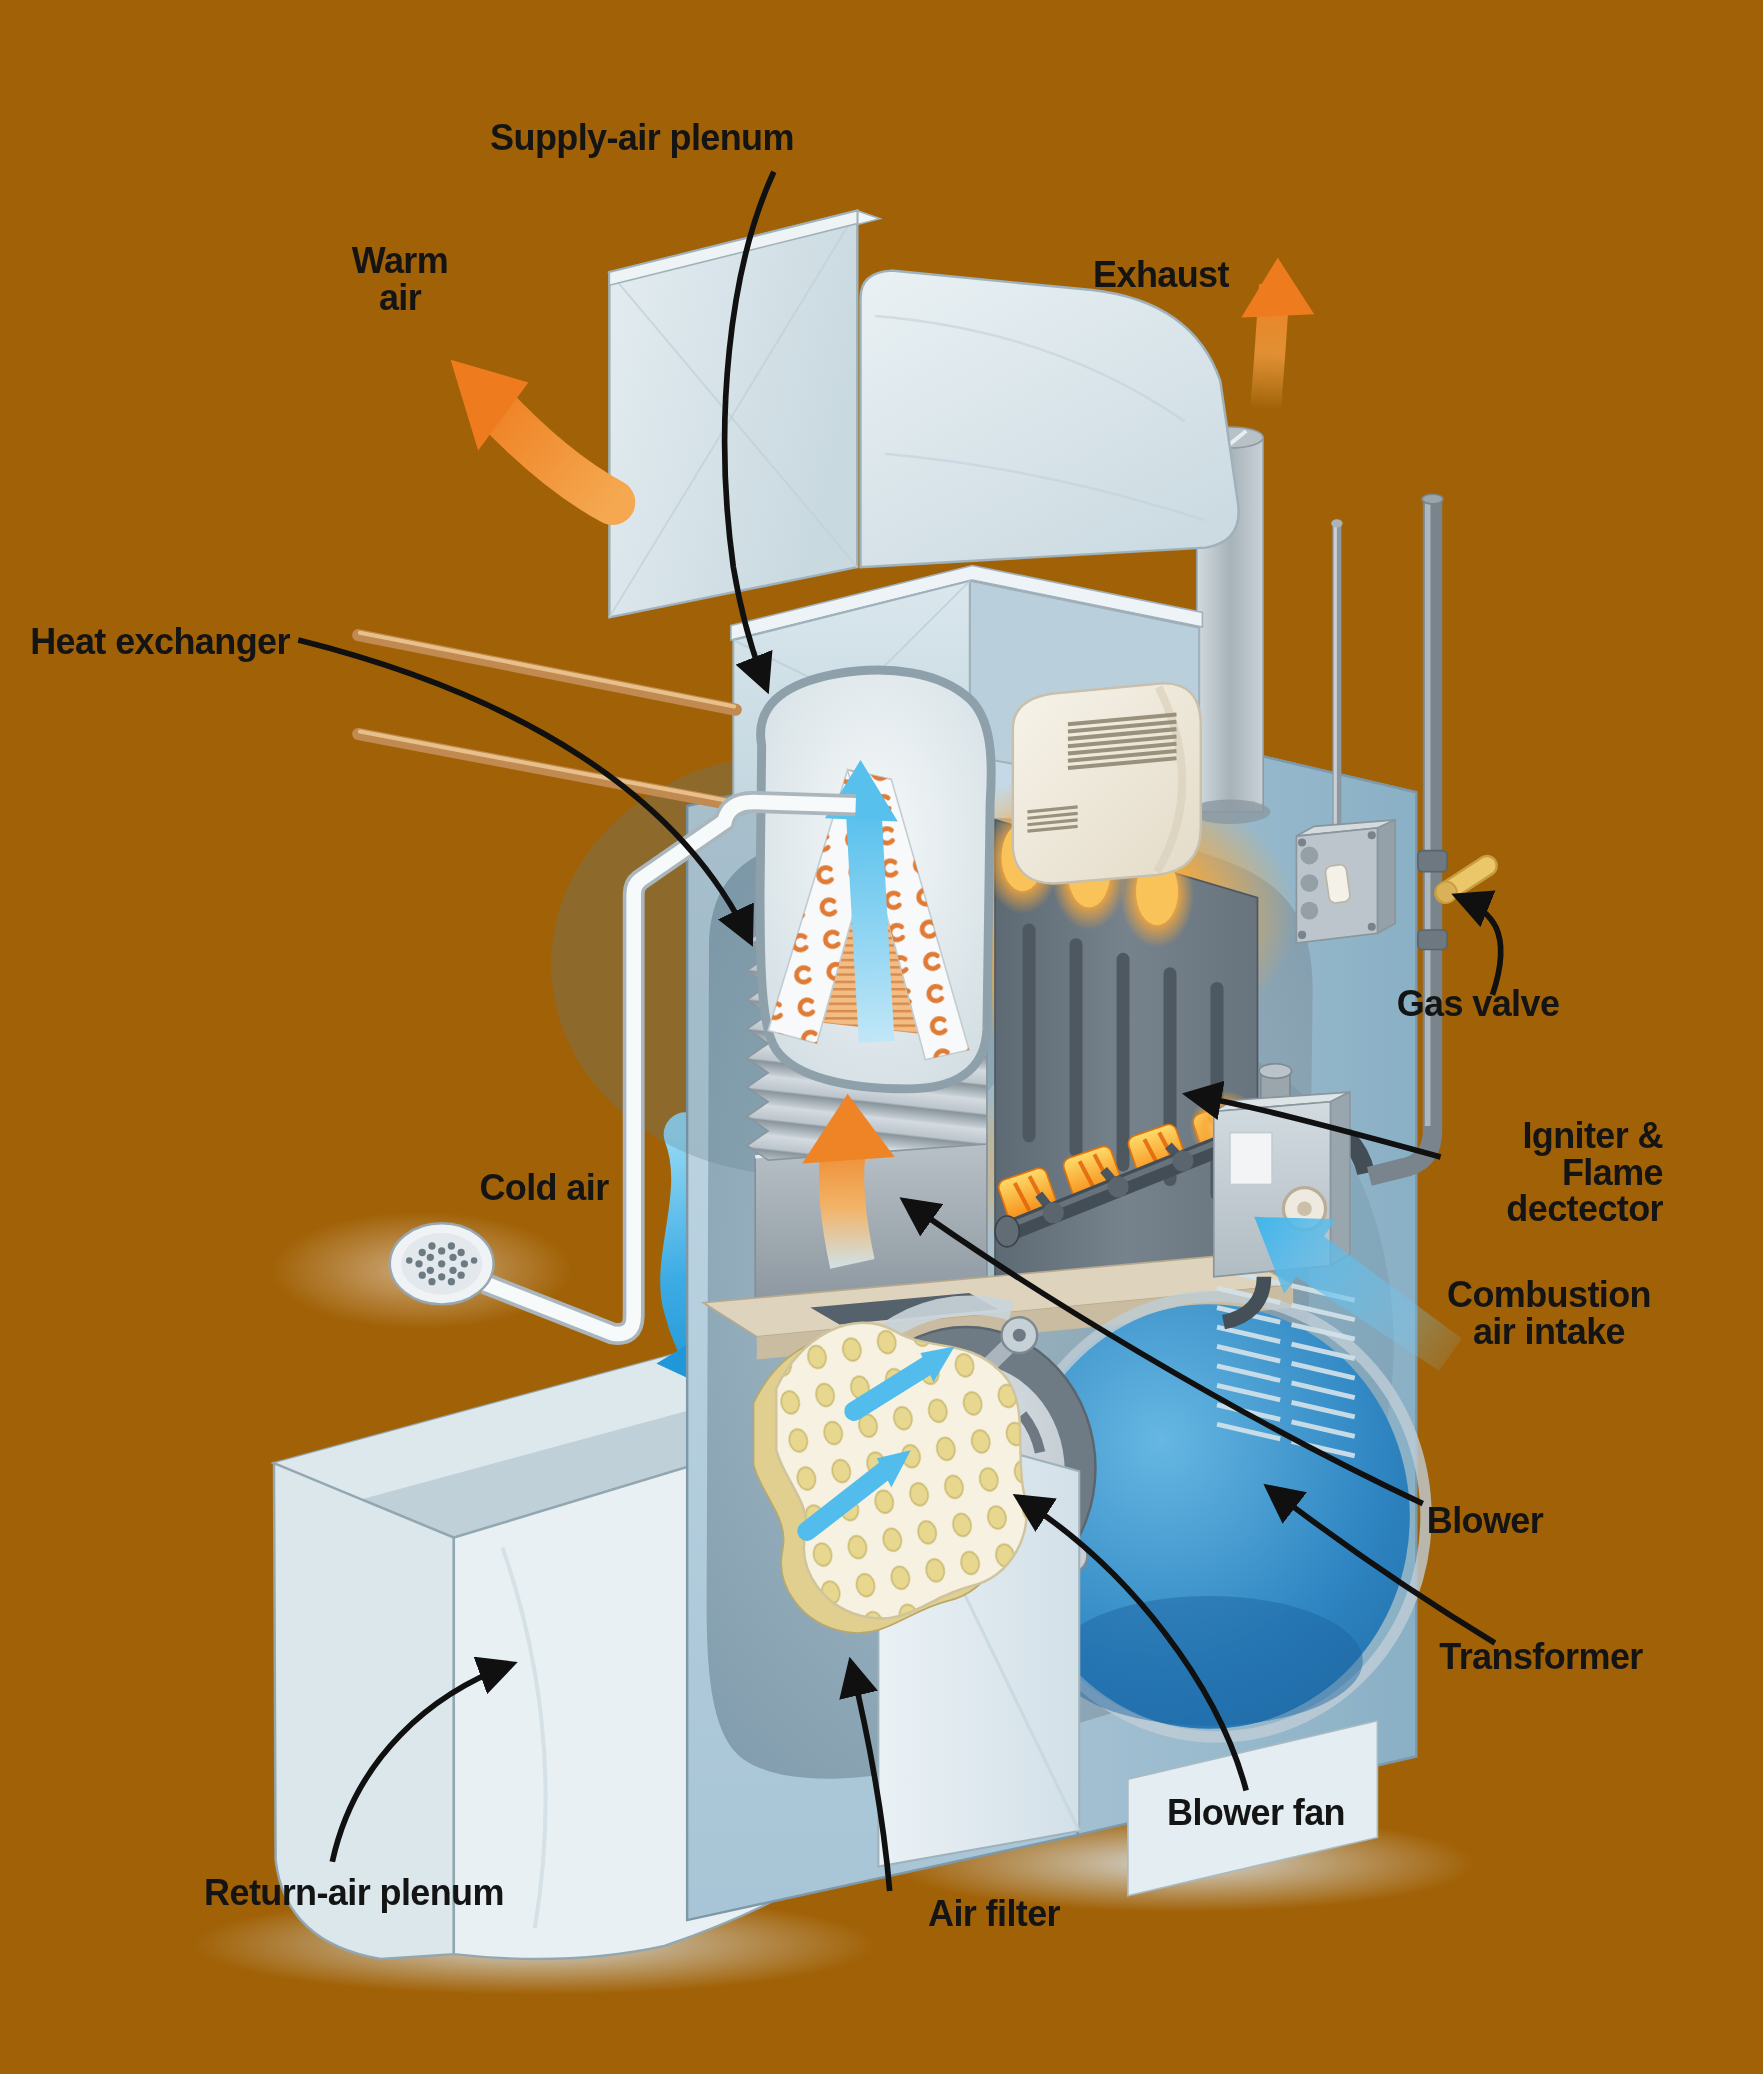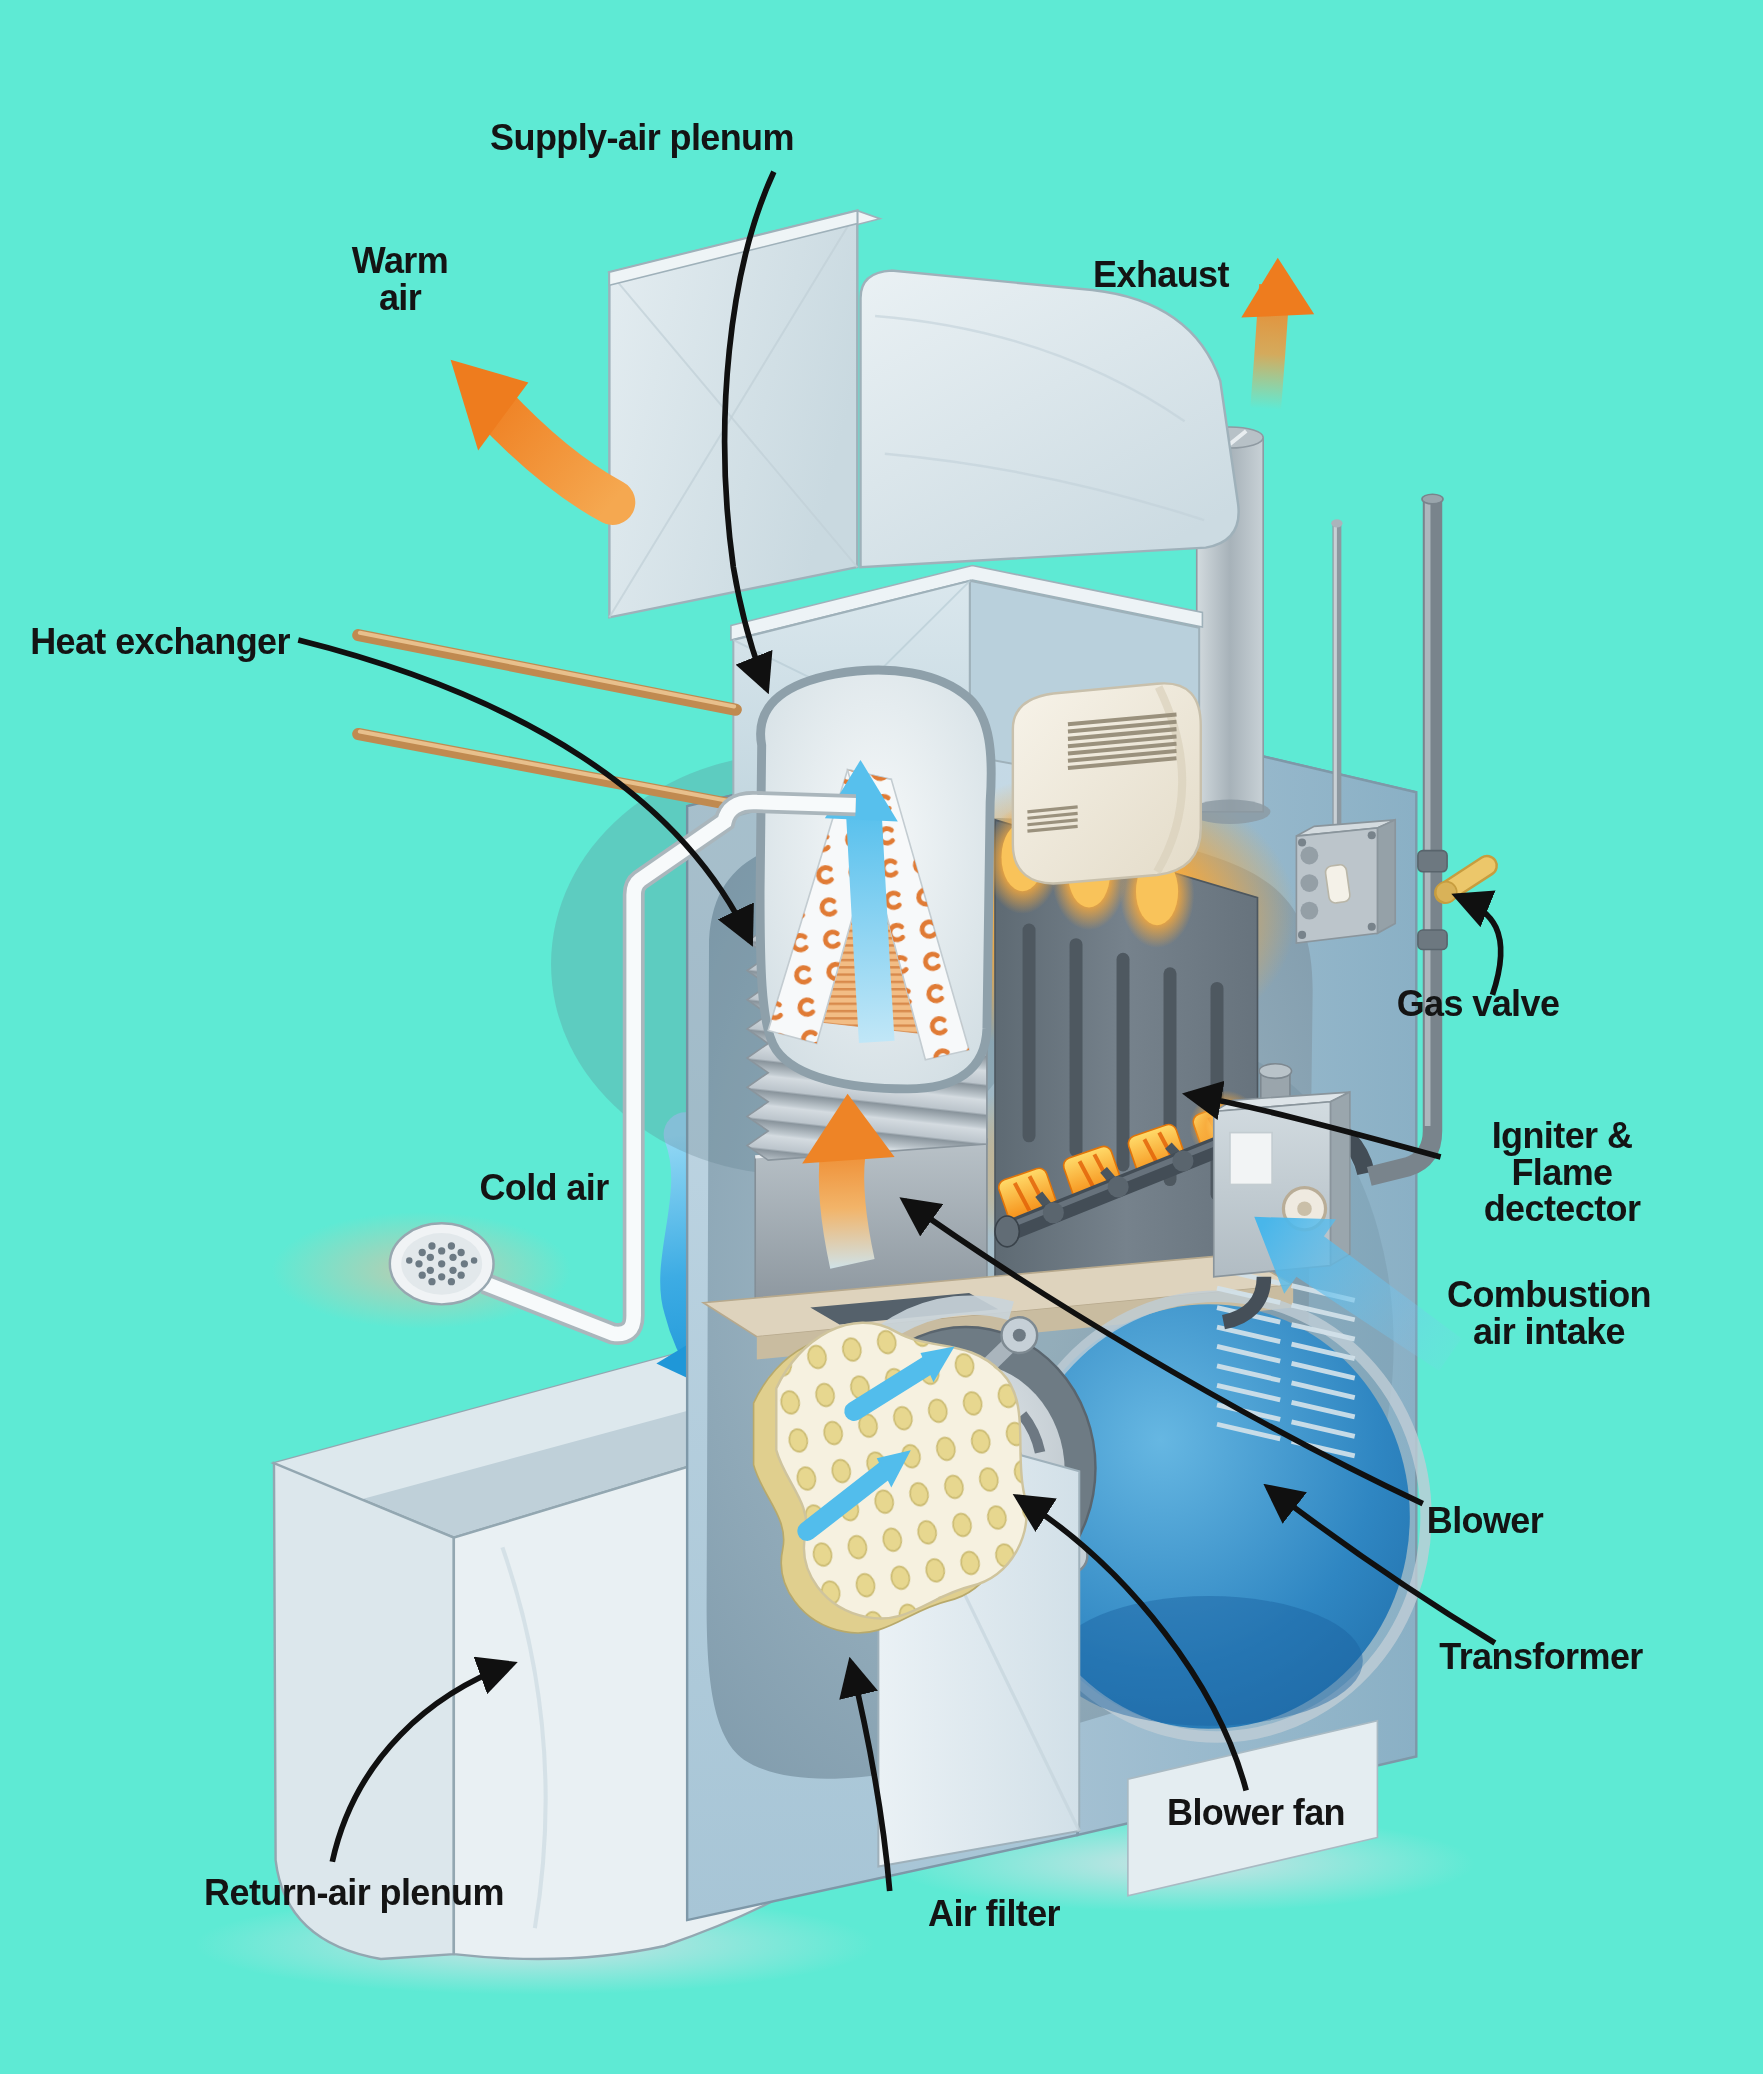--- a/index.html
+++ b/index.html
@@ -1,16 +1,16 @@
 <!DOCTYPE html>
 <html style="font-size:13px"><head>
 <meta charset="utf-8">
 <style>
   html,body{margin:0;padding:0;background:#ffffff;}
-  #canvas{position:relative;width:1764px;height:2074px;background:#5eead4;overflow:hidden;
+  #canvas{position:relative;width:1764px;height:2074px;background:#a16207;overflow:hidden;
           font-family:"Liberation Sans",sans-serif;}
   #art{position:absolute;left:0;top:0;width:1764px;height:2074px;}
   .label{position:absolute;transform:translate(-50%,-50%);
          font:bold 36px/1.02 "Liberation Sans",sans-serif;
          color:#141414;letter-spacing:-0.6px;text-align:center;white-space:pre-line;}
 </style>
 </head>
 <body>
 
 <div id="canvas">
@@ -492,21 +492,21 @@
 </g>
 </svg>
 
 <div class="label" style="left:642px;top:138px;">Supply-air plenum</div>
 <div class="label" style="left:400px;top:280px;">Warm
 air</div>
 <div class="label" style="left:1161px;top:275px;">Exhaust</div>
 <div class="label" style="left:160px;top:642px;">Heat exchanger</div>
 <div class="label" style="left:544px;top:1142px;margin-top:46px;">Cold air</div>
 <div class="label" style="left:1478px;top:964px;margin-top:40px;">Gas valve</div>
-<div class="label" style="left:1562px;top:1173px;">Igniter &amp; Flame
+<div class="label" style="left:1562px;top:1173px;text-align:right;">Igniter &amp; Flame
 dectector</div>
 <div class="label" style="left:1507px;top:1314px;margin-left:42px;">Combustion
 air intake</div>
 <div class="label" style="left:1485px;top:1521px;">Blower</div>
 <div class="label" style="left:1541px;top:1657px;">Transformer</div>
 <div class="label" style="left:1256px;top:1813px;">Blower fan</div>
 <div class="label" style="left:994px;top:1914px;">Air filter</div>
 <div class="label" style="left:354px;top:1893px;">Return-air plenum</div>
 
 </div>

